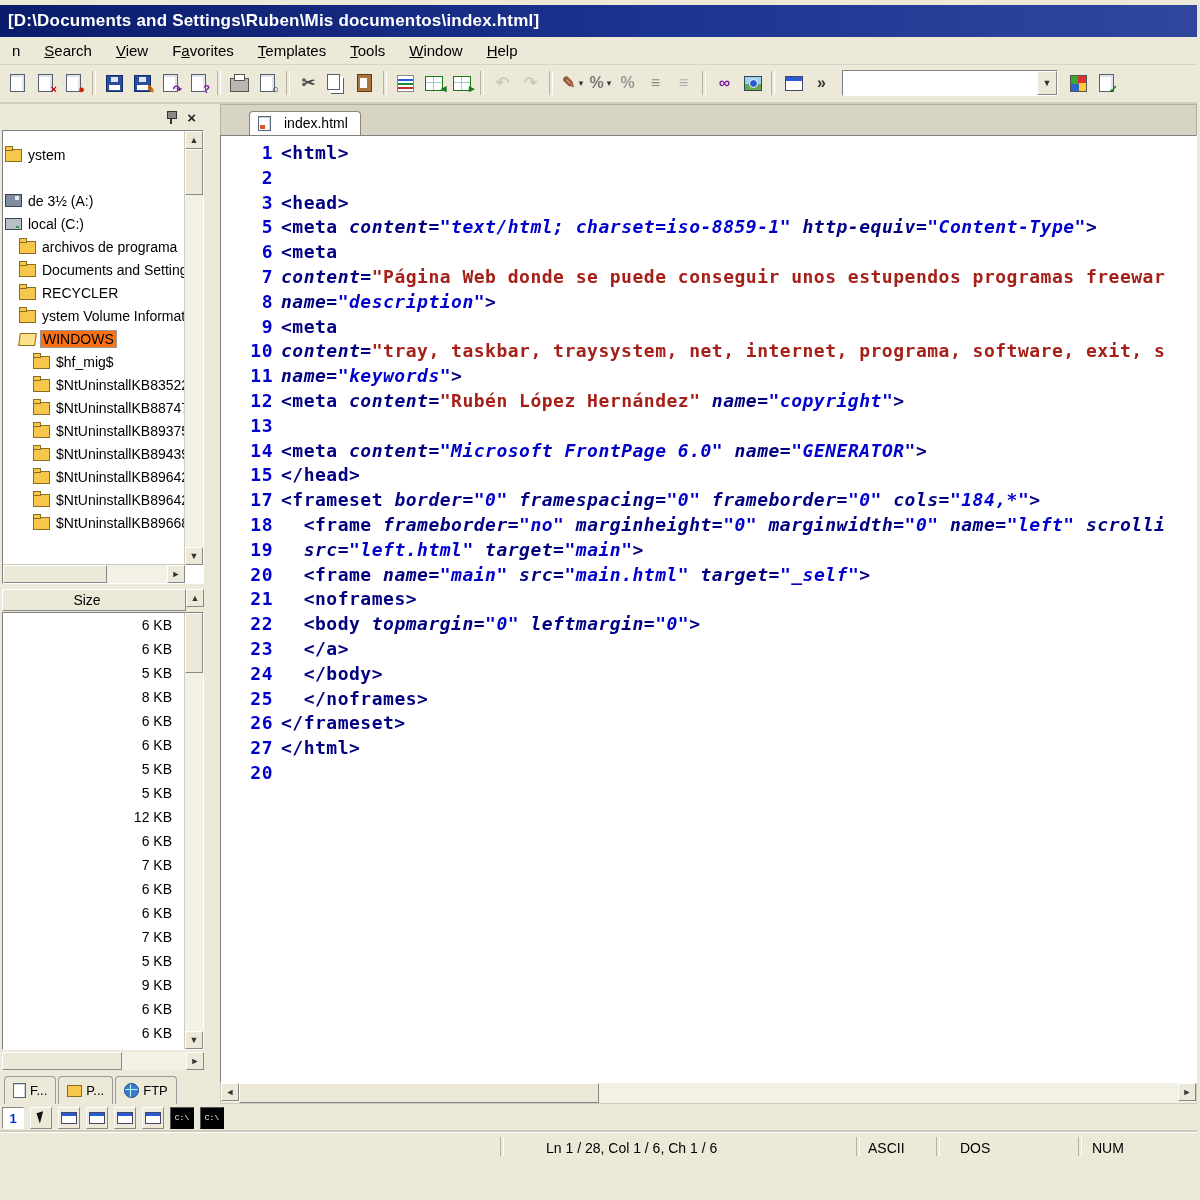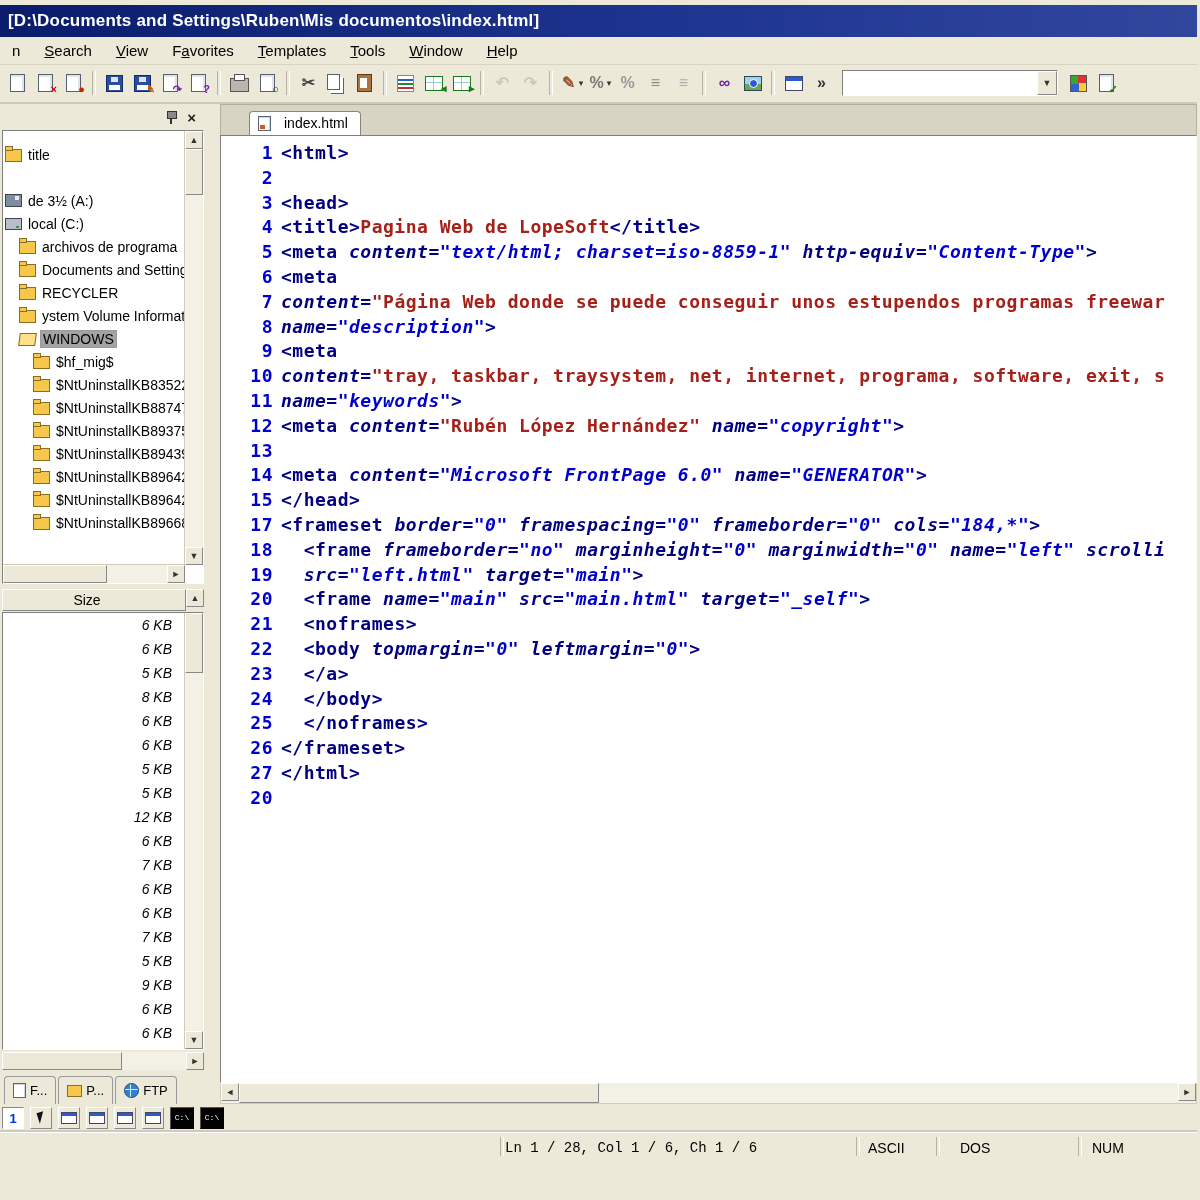--- a/index.html
+++ b/index.html
@@ -56,21 +56,21 @@
   .pin{position:relative;width:12px;height:15px;}
   .pin::before{content:"";position:absolute;top:1px;left:2px;width:8px;height:6px;background:#8a8a8a;border:1px solid #333;}
   .pin::after{content:"";position:absolute;top:9px;left:5px;width:2px;height:5px;background:#333;}
   .xglyph{font-size:15px;font-weight:bold;color:#222;line-height:1;}
 
   .tree-box{height:452px;margin:0 2px;background:#fff;border:1px solid;border-color:#808080 #fff #fff #808080;
     position:relative;overflow:hidden;display:flex;}
   .tree-rows{flex:1;overflow:hidden;padding-top:12px;}
   .tree-row{height:23px;display:flex;align-items:center;font-size:14px;white-space:nowrap;overflow:hidden;}
   .tree-label{margin-left:4px;padding:0 2px;}
-  .tree-row.selected .tree-label{background:#a3a3a3;border:1px solid #9a9a9a;}
+  .tree-row.selected .tree-label{background:#f97316;border:1px solid #9a9a9a;}
   .ti{display:inline-block;flex:none;}
   .ti-folder{width:15px;height:11px;background:#f6c74a;border:1px solid #8a6d1e;position:relative;margin-top:2px;}
   .ti-folder::before{content:"";position:absolute;top:-4px;left:-1px;width:6px;height:3px;background:#f6c74a;border:1px solid #8a6d1e;}
   .ti-folder-open{width:15px;height:11px;background:#ffe08a;border:1px solid #8a6d1e;position:relative;margin-top:2px;transform:skewX(-8deg);}
   .ti-floppy{width:15px;height:11px;background:#7f8da0;border:1px solid #3d4450;position:relative;}
   .ti-floppy::before{content:"";position:absolute;top:1px;right:2px;width:4px;height:4px;background:#e6eaf0;}
   .ti-disk{width:15px;height:10px;background:#b9bfc9;border:1px solid #3d4450;position:relative;}
   .ti-disk::before{content:"";position:absolute;bottom:1px;right:2px;width:3px;height:2px;background:#3a9a3a;}
   .ti-none{width:15px;height:11px;}
 
@@ -80,21 +80,21 @@
     display:flex;align-items:center;justify-content:center;font-size:9px;color:#333;box-sizing:border-box;padding:0;}
   .sb-thumb{background:#ece9d8;border:1px solid;border-color:#fff #888 #888 #fff;box-sizing:border-box;}
   .sb-track{flex:1;}
 
   .size-header{height:24px;margin:4px 2px 0 2px;display:flex;align-items:center;}
   .size-header-cell{flex:1;height:22px;background:#ece9d8;border:1px solid;border-color:#fff #888 #888 #fff;
     display:flex;align-items:center;justify-content:center;font-size:14px;padding-right:14px;box-sizing:border-box;}
   .size-corner{width:18px;height:22px;}
   .list-box{height:436px;margin:0 2px;background:#fff;border:1px solid;border-color:#808080 #fff #fff #808080;
     display:flex;overflow:hidden;}
-  .size-rows{flex:1;overflow:hidden;font-style:italic;}
+  .size-rows{flex:1;overflow:hidden;}
   .size-row{height:24px;display:flex;align-items:center;justify-content:flex-end;padding-right:12px;font-size:14px;}
   .panel-hscroll{height:18px;margin:2px 2px 0 2px;background:#f3f1e6;display:flex;}
   .panel-tabs{height:28px;margin-top:6px;display:flex;gap:2px;padding-left:4px;}
   .ptab{display:flex;align-items:center;gap:4px;padding:2px 8px;font-size:13px;background:#ece9d8;
     border:1px solid #999;border-bottom:none;border-radius:4px 4px 0 0;font-family:"Liberation Sans",sans-serif;}
   .pti{display:inline-block;}
   .pti-file{width:11px;height:13px;background:#fff;border:1px solid #567;box-shadow:inset -1px 1px 0 #cfd6df;}
   .pti-folder{width:13px;height:10px;background:#f6c74a;border:1px solid #8a6d1e;}
   .pti-globe{width:13px;height:13px;border-radius:50%;background:#3a7bd5;border:1px solid #1c4a8a;
     background-image:linear-gradient(#0000 5px,#bfe 5px,#bfe 6px,#0000 6px),linear-gradient(90deg,#0000 5px,#bfe 5px,#bfe 6px,#0000 6px);}
@@ -278,21 +278,21 @@
     <div class="sidepanel">
       <div class="panel-header">
         <span class="pin"></span>
         <span class="xglyph">×</span>
       </div>
 
       <div class="tree-box">
         <div class="tree-rows" id="treeRows" style="margin-bottom:18px;">
             <div class="tree-row" style="padding-left: 2px;">
               <span class="ti ti-folder"></span>
-              <span class="tree-label">title</span>
+              <span class="tree-label">ystem</span>
             </div>
             <div class="tree-row" style="padding-left: 2px;">
               <span class="ti ti-none"></span>
               <span class="tree-label"></span>
             </div>
             <div class="tree-row" style="padding-left: 2px;">
               <span class="ti ti-floppy"></span>
               <span class="tree-label">de 3½ (A:)</span>
             </div>
             <div class="tree-row" style="padding-left: 2px;">
@@ -466,21 +466,20 @@
       <div class="tabstrip">
         <div class="etab">
           <span class="etab-icon"></span>
           <span>index.html</span>
         </div>
       </div>
       <div class="code" id="codeArea">
           <div class="code-line"><span class="ln">1</span><span class="ct"><span class="tk-t">&lt;html&gt;</span></span></div>
           <div class="code-line"><span class="ln">2</span><span class="ct"></span></div>
           <div class="code-line"><span class="ln">3</span><span class="ct"><span class="tk-t">&lt;head&gt;</span></span></div>
-          <div class="code-line"><span class="ln">4</span><span class="ct"><span class="tk-t">&lt;title&gt;</span><span class="tk-s">Pagina Web de LopeSoft</span><span class="tk-t">&lt;/title&gt;</span></span></div>
           <div class="code-line"><span class="ln">5</span><span class="ct"><span class="tk-t">&lt;meta </span><span class="tk-a">content=</span><span class="tk-v">"text/html; charset=iso-8859-1"</span><span class="tk-a"> http-equiv=</span><span class="tk-v">"Content-Type"</span><span class="tk-t">&gt;</span></span></div>
           <div class="code-line"><span class="ln">6</span><span class="ct"><span class="tk-t">&lt;meta</span></span></div>
           <div class="code-line"><span class="ln">7</span><span class="ct"><span class="tk-a">content=</span><span class="tk-s">"Página Web donde se puede conseguir unos estupendos programas freewar</span></span></div>
           <div class="code-line"><span class="ln">8</span><span class="ct"><span class="tk-a">name=</span><span class="tk-v">"description"</span><span class="tk-t">&gt;</span></span></div>
           <div class="code-line"><span class="ln">9</span><span class="ct"><span class="tk-t">&lt;meta</span></span></div>
           <div class="code-line"><span class="ln">10</span><span class="ct"><span class="tk-a">content=</span><span class="tk-s">"tray, taskbar, traysystem, net, internet, programa, software, exit, s</span></span></div>
           <div class="code-line"><span class="ln">11</span><span class="ct"><span class="tk-a">name=</span><span class="tk-v">"keywords"</span><span class="tk-t">&gt;</span></span></div>
           <div class="code-line"><span class="ln">12</span><span class="ct"><span class="tk-t">&lt;meta </span><span class="tk-a">content=</span><span class="tk-s">"Rubén López Hernández"</span><span class="tk-a"> name=</span><span class="tk-v">"copyright"</span><span class="tk-t">&gt;</span></span></div>
           <div class="code-line"><span class="ln">13</span><span class="ct"></span></div>
           <div class="code-line"><span class="ln">14</span><span class="ct"><span class="tk-t">&lt;meta </span><span class="tk-a">content=</span><span class="tk-v">"Microsoft FrontPage 6.0"</span><span class="tk-a"> name=</span><span class="tk-v">"GENERATOR"</span><span class="tk-t">&gt;</span></span></div>
@@ -526,21 +525,21 @@
       </span>
       <span class="bi bi-dos">
         <span class="dosface"></span>
       </span>
       <span class="bi bi-dos">
         <span class="dosface"></span>
       </span>
     </div>
 
   <div class="statusbar">
-    <span class="sb-item" style="left:505px;font-family:Liberation Mono, monospace;">Ln 1 / 28, Col 1 / 6, Ch 1 / 6</span>
+    <span class="sb-item" style="left:546px;">Ln 1 / 28, Col 1 / 6, Ch 1 / 6</span>
     <span class="sb-div" style="left:500px;"></span>
     <span class="sb-item" style="left:868px;">ASCII</span>
     <span class="sb-div" style="left:856px;"></span>
     <span class="sb-item" style="left:960px;">DOS</span>
     <span class="sb-div" style="left:936px;"></span>
     <span class="sb-item" style="left:1092px;">NUM</span>
     <span class="sb-div" style="left:1078px;"></span>
   </div>
 </div>
 

